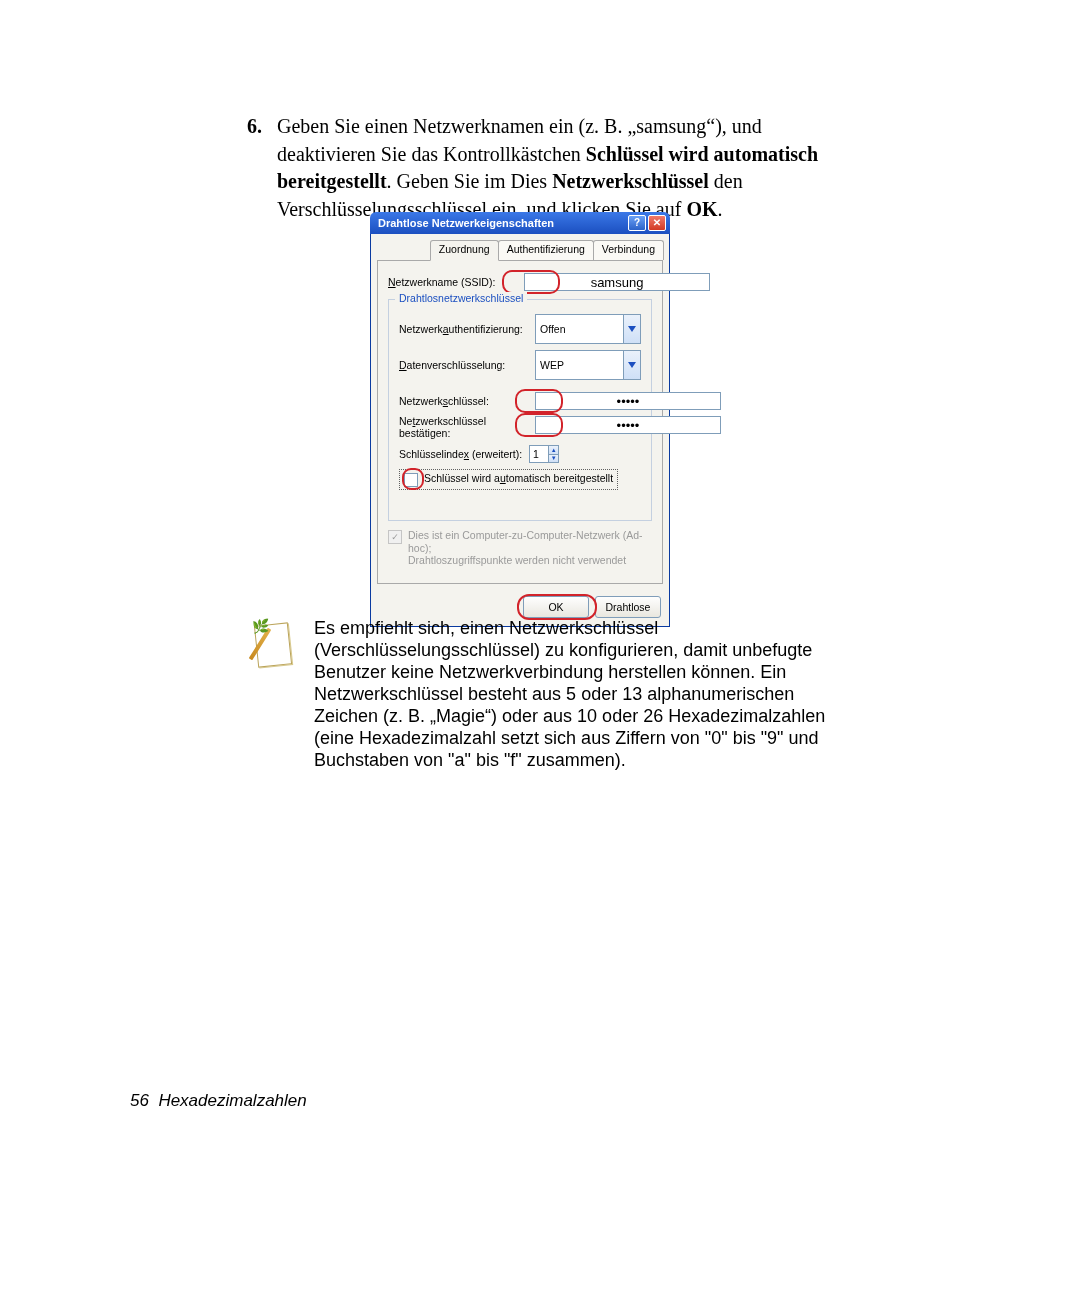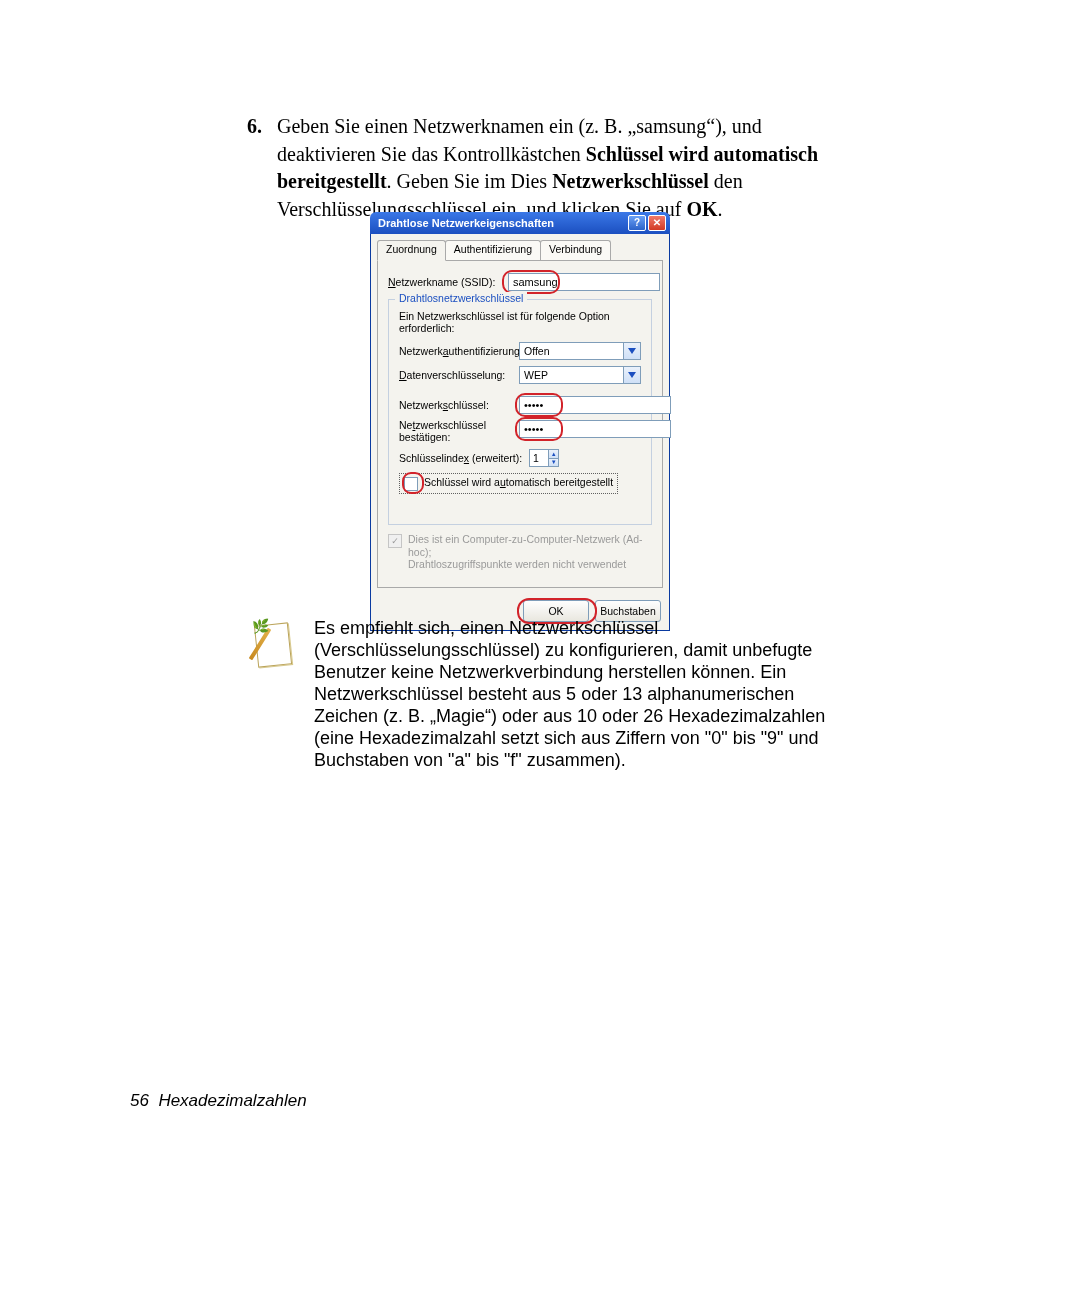--- a/index.html
+++ b/index.html
@@ -76,20 +76,21 @@
     border-top: none;
     background: #f4f3ee;
     padding: 2px 0 0 0;
   }
   .tabs {
     display: flex;
     gap: 0;
     margin: 4px 6px 0 6px;
     position: relative;
     height: 20px;
+    justify-content: flex-end;
   }
   .tab {
     border: 1px solid #a9a9a9;
     border-bottom: none;
     background: #faf9f5;
     padding: 2px 8px;
     font-size: 10.5px;
     border-top-left-radius: 3px;
     border-top-right-radius: 3px;
     margin-right: -1px;
@@ -107,31 +108,32 @@
     background: #f4f3ee;
     padding: 10px 10px 10px 10px;
   }
   .row {
     display: flex;
     align-items: center;
     margin: 6px 0;
     position: relative;
   }
   .row label {
-    width: 120px;
+    width: 136px;
     flex-shrink: 0;
   }
   .text-input {
     flex: 1;
     height: 16px;
     border: 1px solid #7f9db9;
     background: #fff;
     padding: 0 4px;
     font-family: Tahoma, Arial, sans-serif;
-    font-size: 11px;
+    font-size: 13px;
+    text-align: center;
   }
   .fieldset {
     border: 1px solid #c4d0e0;
     margin: 8px 0 8px 0;
     padding: 8px 10px 24px 10px;
     position: relative;
   }
   .fieldset .legend {
     position: absolute;
     top: -8px;
@@ -140,21 +142,21 @@
     padding: 0 4px;
     color: #1b4fc0;
     font-size: 10.5px;
   }
   .fs-note {
     margin: 2px 0 8px 0;
   }
   .combo {
     flex: 1;
     display: flex;
-    height: 18px;
+    height: 30px;
     border-radius: 7px;
   }
   .combo .combo-input {
     flex: 1;
     border: 1px solid #7f9db9;
     border-right: none;
     background: #fff;
     padding: 0 4px;
     display: flex; align-items: center;
   }
@@ -310,21 +312,20 @@
       <div class="tabpanel">
 
         <div class="row" style="margin-top:2px;">
           <label><span class="under">N</span>etzwerkname (SSID):</label>
           <input class="text-input" value="samsung" style="">
           <div class="red-ring" style="left:114px; top:-3px; width:54px; height:20px;"></div>
         </div>
 
         <div class="fieldset">
           <div class="legend">Drahtlosnetzwerkschlüssel</div>
-          <div class="fs-note">Ein Netzwerkschlüssel ist für folgende Option erforderlich:</div>
 
           <div class="row">
             <label>Netzwerk<span class="under">a</span>uthentifizierung:</label>
             <div class="combo">
               <div class="combo-input">Offen</div>
               <div class="combo-btn">
                 <svg width="8" height="6" viewBox="0 0 8 6">
                     <path d="M0 0 L8 0 L4 6 Z" fill="#1b4fc0"></path>
                   </svg>
               </div>
@@ -384,21 +385,21 @@
             <span>Drahtloszugriffspunkte werden nicht verwendet</span>
           </div>
         </div>
 
       </div>
       <div class="buttons">
         <div style="position:relative;">
           <div class="btn">OK</div>
           <div class="red-ring" style="left:-6px; top:-2px; width:76px; height:22px; border-radius:12px;"></div>
         </div>
-        <div class="btn">Buchstaben</div>
+        <div class="btn">Drahtlose</div>
       </div>
     </div>
   </div>
 
   <div class="note-block">
     <div class="note-icon">
       <div class="paper"></div>
       <div class="pencil"></div>
       <div class="plant">🌿</div>
     </div>

